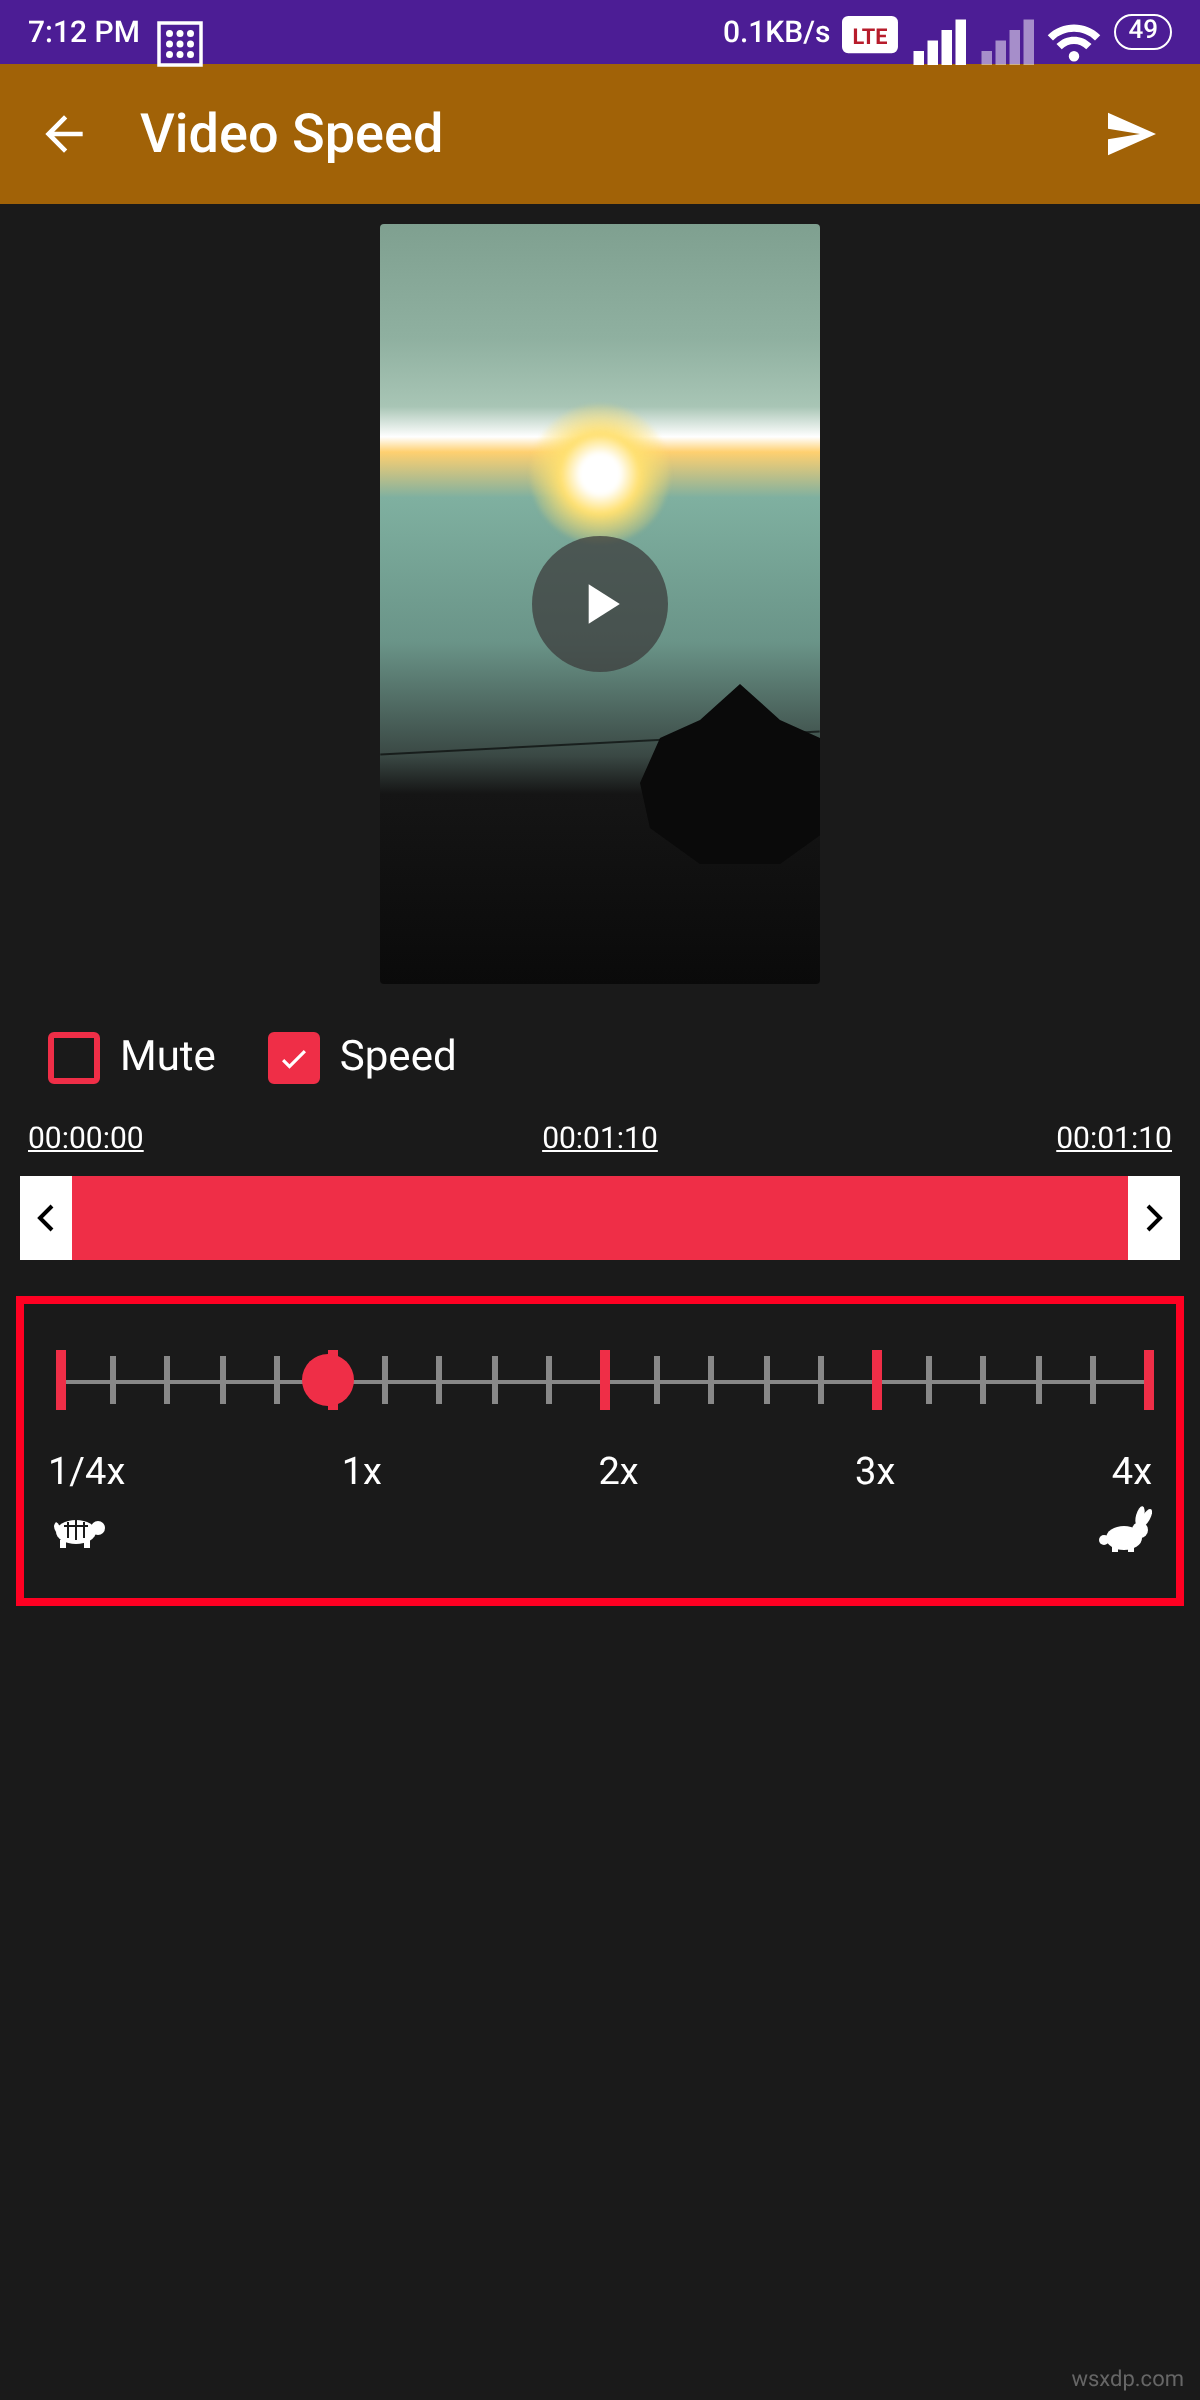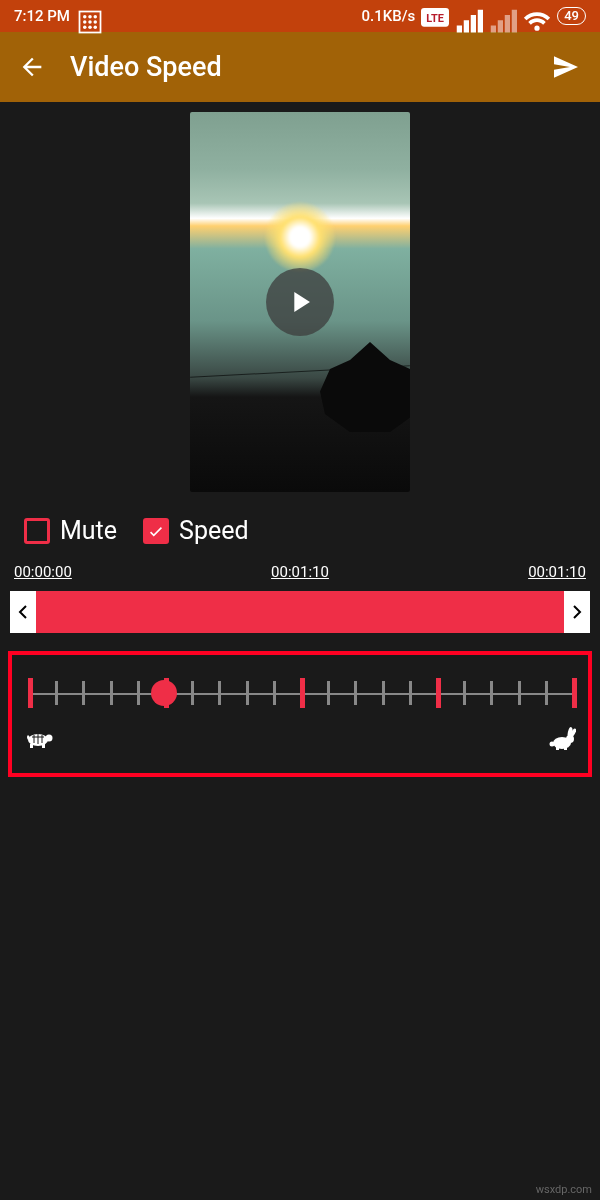--- a/index.html
+++ b/index.html
@@ -7,21 +7,21 @@
     width: 600px;
     height: 1200px;
     background: #1a1a1a;
     font-family: Roboto, Arial, sans-serif;
     color: #fff;
     overflow: hidden;
     position: relative;
   }
   .status-bar {
     height: 32px;
-    background: #c2410c;
+    background: #4c1d95;
     display: flex;
     justify-content: space-between;
     align-items: center;
     padding: 0 14px;
     font-size: 15px;
     font-weight: 500;
   }
   .status-left { display: flex; align-items: center; gap: 6px; }
   .status-right { display: flex; align-items: center; gap: 6px; }
   .status-icon { width: 28px; height: 16px; display: inline-block; }
@@ -89,21 +89,21 @@
     background: rgba(60,60,60,0.75);
     display: flex;
     align-items: center;
     justify-content: center;
   }
   .options-row {
     display: flex;
     align-items: center;
     gap: 26px;
     padding: 14px 24px 8px;
-    font-size: 25px;
+    font-size: 21px;
   }
   .checkbox {
     display: flex;
     align-items: center;
     gap: 10px;
     cursor: pointer;
   }
   .checkbox-box {
     width: 26px; height: 26px;
     border: 3px solid #ef2e47;
@@ -326,20 +326,27 @@
       <div class="tick" style="left: 65%;"></div>
       <div class="tick" style="left: 70%;"></div>
       <div class="tick major" style="left: 75%;"></div>
       <div class="tick" style="left: 80%;"></div>
       <div class="tick" style="left: 85%;"></div>
       <div class="tick" style="left: 90%;"></div>
       <div class="tick" style="left: 95%;"></div>
       <div class="tick major" style="left: 100%;"></div>
       <div class="thumb" style="left: 25%;"></div>
     </div>
+  <div class="speed-labels">
+    <span>1/4x</span>
+    <span>1x</span>
+    <span>2x</span>
+    <span>3x</span>
+    <span>4x</span>
+  </div>
   <div class="speed-icons">
     <span>
       <svg width="30" height="22" viewBox="0 0 30 22">
           <ellipse cx="14" cy="13" rx="10" ry="6" fill="#fff"></ellipse>
           <path d="M4 13 Q2 10 4 8 Q6 9 6 12" fill="#fff"></path>
           <circle cx="25" cy="11" r="3.5" fill="#fff"></circle>
           <rect x="6" y="17" width="3" height="4" fill="#fff"></rect>
           <rect x="18" y="17" width="3" height="4" fill="#fff"></rect>
           <path d="M8 10 L20 10 M10 8 L10 16 M14 7 L14 17 M18 8 L18 16" stroke="#1a1a1a" stroke-width="1"></path>
         </svg>

